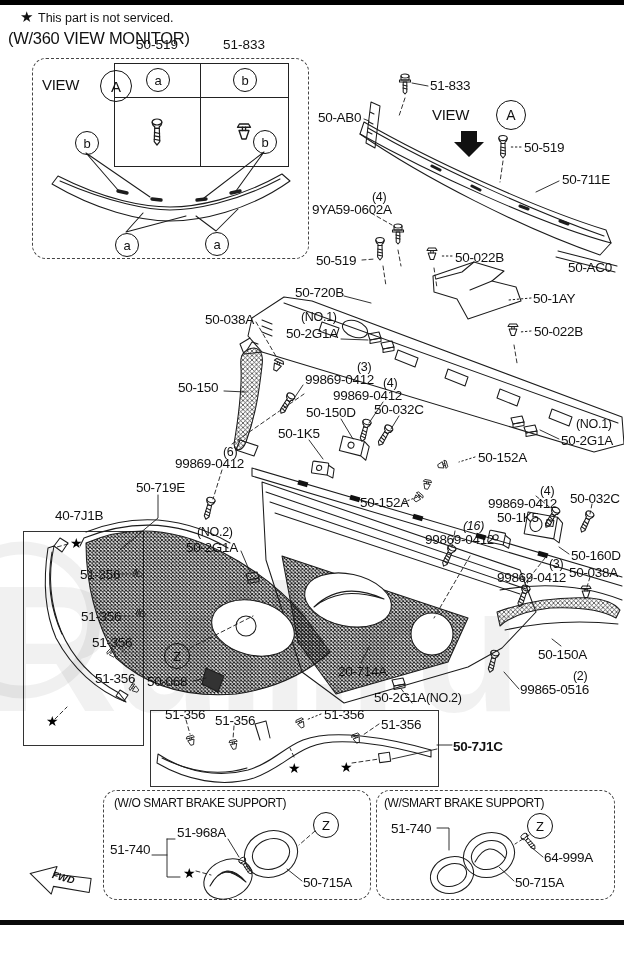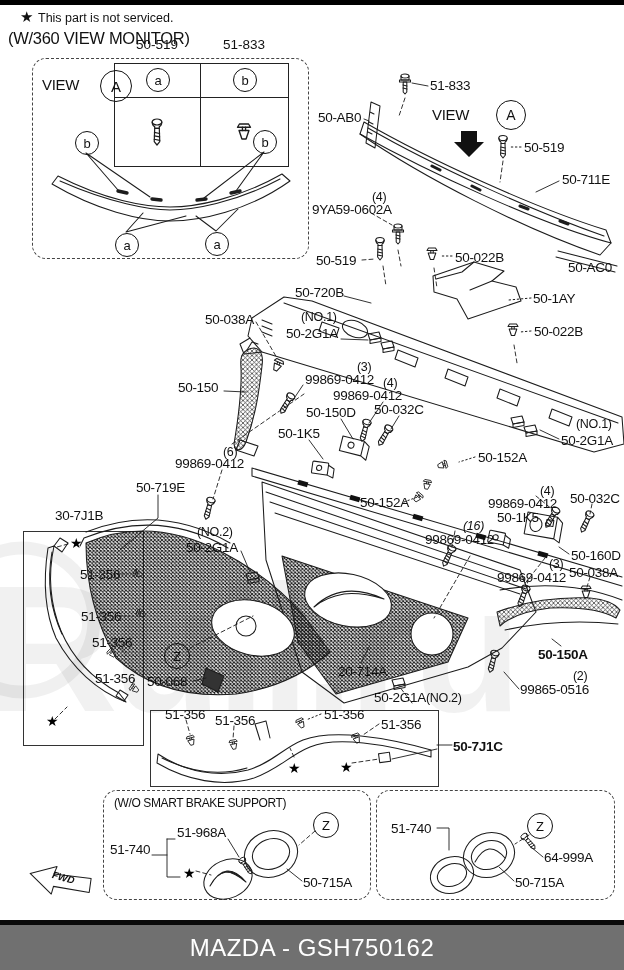--- a/index.html
+++ b/index.html
@@ -96,33 +96,33 @@
   <span class="lbl" style="left:497px;top:511px;">50-1K5</span>
   <span class="lbl sm" style="left:463px;top:520px;font-style:italic;">(16)</span>
   <span class="lbl" style="left:425px;top:533px;">99869-0412</span>
   <span class="lbl" style="left:571px;top:549px;">50-160D</span>
   <span class="lbl sm" style="left:197px;top:526px;">(NO.2)</span>
   <span class="lbl" style="left:186px;top:541px;">50-2G1A</span>
   <span class="lbl sm" style="left:549px;top:558px;">(3)</span>
   <span class="lbl" style="left:497px;top:571px;">99869-0412</span>
   <span class="lbl" style="left:569px;top:566px;">50-038A</span>
 
-  <span class="lbl" style="left:55px;top:509px;">30-7J1B</span>
+  <span class="lbl" style="left:55px;top:509px;">40-7J1B</span>
   <div class="boxs" style="left:23px;top:531px;width:119px;height:213px;"></div>
   <span class="star" style="left:70px;top:536px;">★</span>
   <span class="star" style="left:46px;top:714px;">★</span>
   <span class="lbl" style="left:80px;top:568px;">51-356</span>
   <span class="lbl" style="left:81px;top:610px;">51-356</span>
   <span class="lbl" style="left:92px;top:636px;">51-356</span>
   <span class="lbl" style="left:95px;top:672px;">51-356</span>
 
   <span class="lbl" style="left:147px;top:675px;">50-068</span>
   <div class="circ" style="left:164px;top:643px;width:24px;height:24px;">Z</div>
   <span class="lbl" style="left:338px;top:665px;">20-714A</span>
-  <span class="lbl" style="left:538px;top:648px;font-weight:bold;">50-150A</span>
+  <span class="lbl" style="left:538px;top:648px;">50-150A</span>
   <span class="lbl sm" style="left:573px;top:670px;">(2)</span>
   <span class="lbl" style="left:520px;top:683px;">99865-0516</span>
   <span class="lbl" style="left:374px;top:691px;"><span>50-2G1A</span><span class="sm">(NO.2)</span></span>
 
   <div class="boxs" style="left:150px;top:710px;width:287px;height:75px;"></div>
   <span class="lbl" style="left:165px;top:708px;">51-356</span>
   <span class="lbl" style="left:215px;top:714px;">51-356</span>
   <span class="lbl" style="left:324px;top:708px;">51-356</span>
   <span class="lbl" style="left:381px;top:718px;">51-356</span>
   <span class="star" style="left:288px;top:761px;">★</span>
@@ -131,20 +131,21 @@
 
   <div class="boxd" style="left:103px;top:790px;width:266px;height:108px;"></div>
   <span class="ptitle" style="left:114px;top:796px;">(W/O SMART BRAKE SUPPORT)</span>
   <span class="lbl" style="left:177px;top:826px;">51-968A</span>
   <span class="lbl" style="left:110px;top:843px;">51-740</span>
   <div class="circ" style="left:313px;top:812px;width:24px;height:24px;">Z</div>
   <span class="star" style="left:183px;top:866px;">★</span>
   <span class="lbl" style="left:303px;top:876px;">50-715A</span>
 
   <div class="boxd" style="left:376px;top:790px;width:237px;height:108px;"></div>
+  <span class="ptitle" style="left:384px;top:796px;">(W/SMART BRAKE SUPPORT)</span>
   <span class="lbl" style="left:391px;top:822px;">51-740</span>
   <div class="circ" style="left:527px;top:813px;width:24px;height:24px;">Z</div>
   <span class="lbl" style="left:544px;top:851px;">64-999A</span>
   <span class="lbl" style="left:515px;top:876px;">50-715A</span>
 
   <span class="fwd">FWD</span>
 
   <svg class="art" width="624" height="920" viewBox="0 0 624 920">
     <defs>
       <pattern id="mesh" width="4.5" height="4.5" patternUnits="userSpaceOnUse">
@@ -324,16 +325,13 @@
         M529,835 L515,844 M186,720 L190,734 M234,726 L233,739 M379,724 L363,735 M412,703 L399,686
         M232,444 L304,394 M470,556 L434,618 M545,558 L523,586"></path>
 
       <path stroke-width="1" stroke-dasharray="1.5,2.6" d="M521,147 L509,147 M531,298 L509,300 M452,256 L441,256
         M531,331 L520,332 M475,457 L459,462 M404,502 L420,496 M118,574 L131,574 M120,616 L134,616 M116,645 L126,653
         M134,680 L131,687 M321,714 L306,720"></path>
     </g>
   </svg>
 
   <div class="footer-rule"></div>
-  <div class="footer">
-    <span>MAZDA - GSH750162</span>
-  </div>
 </div>
 
 </body></html>

